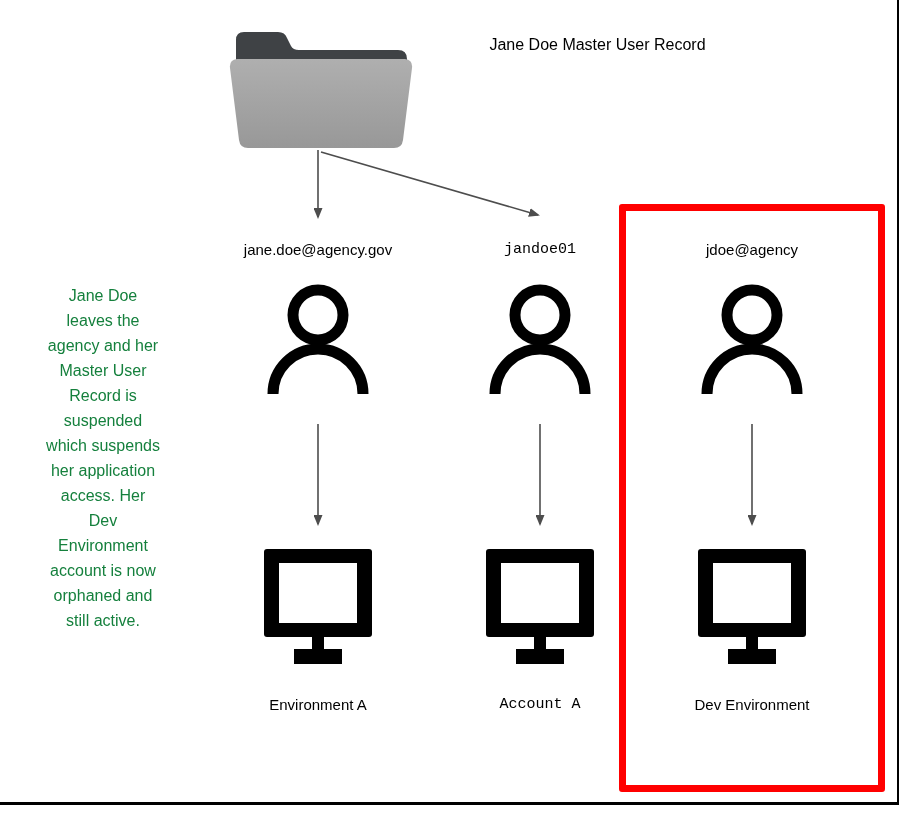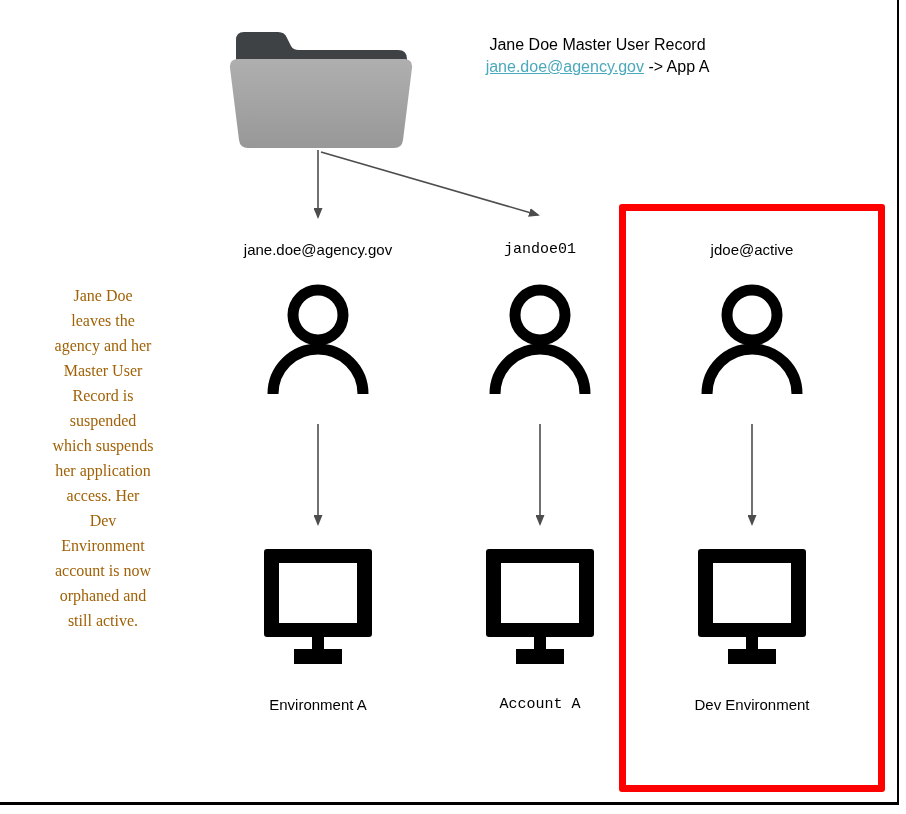--- a/index.html
+++ b/index.html
@@ -37,21 +37,21 @@
   
   .folder { position: absolute; left: 228px; top: 22px; width: 186px; height: 128px; }
 
   
   .arrows { position: absolute; left: 0; top: 0; width: 906px; height: 814px; pointer-events: none; }
 
   
   .side-note {
     position: absolute; left: 5px; top: 283px; width: 196px;
     text-align: center; font-size: 16px; line-height: 25px;
-    white-space: pre-line; color: #a16207; font-family: Liberation Serif, serif;
+    white-space: pre-line; color: #15803d;
   }
 
   
   .account-label, .resource-label {
     position: absolute; width: 230px; text-align: center;
     font-size: 15px; color: #000;
   }
   .account-label { top: 241px; }
   .resource-label { top: 696px; }
   .c1.account-label, .c1.resource-label { left: 203px; }
@@ -90,21 +90,20 @@
         <stop offset="0" stop-color="#AFAFAF"></stop>
         <stop offset="1" stop-color="#989898"></stop>
       </linearGradient>
     </defs>
     <path d="M 8 52 L 8 18 Q 8 10 16 10 L 50 10 Q 57 10 59 16 L 63 24 Q 65 28 71 28 L 170 28 Q 179 28 179 37 L 179 52 Z" fill="#3F4245"></path>
     <path d="M 9 37 L 177 37 Q 185 38 184 46 L 175 118 Q 174 126 166 126 L 20 126 Q 12 126 11 118 L 2 46 Q 1 38 9 37 Z" fill="url(#foldBody)"></path>
   </svg>
 
   <div class="header-block">
     <div>Jane Doe Master User Record</div>
-    <div><a>jane.doe@agency.gov</a><span> -&gt; App A</span></div>
   </div>
 
   <svg class="arrows" viewBox="0 0 906 814" aria-hidden="true">
     <defs>
       <marker id="ah" markerWidth="11" markerHeight="9" refX="9" refY="4.5" orient="auto" markerUnits="userSpaceOnUse">
         <path d="M0,0 L11,4.5 L0,9 Z" fill="#4D4D4D"></path>
       </marker>
     </defs>
     <line x1="318" y1="150" x2="318" y2="217" stroke="#4D4D4D" stroke-width="1.6" marker-end="url(#ah)"></line>
     <line x1="321" y1="152" x2="538" y2="215" stroke="#4D4D4D" stroke-width="1.6" marker-end="url(#ah)"></line>
@@ -149,21 +148,21 @@
     <path d="M 7 110 A 45 45 0 0 1 97 110" fill="none" stroke="#000" stroke-width="11"></path>
   </svg>
   <svg class="monitor c2" viewBox="0 0 108 116" aria-hidden="true">
     <rect x="0" y="0" width="108" height="88" rx="3" fill="#000"></rect>
     <rect x="15" y="14" width="78" height="60" fill="#fff"></rect>
     <rect x="48" y="88" width="12" height="14" fill="#000"></rect>
     <rect x="30" y="100" width="48" height="15" fill="#000"></rect>
   </svg>
   <div class="resource-label c2">Account A</div>
 
-  <div class="account-label c3">jdoe@active</div>
+  <div class="account-label c3">jdoe@agency</div>
   <svg class="person c3" viewBox="0 0 104 114" aria-hidden="true">
     <circle cx="52" cy="31" r="25" fill="none" stroke="#000" stroke-width="11"></circle>
     <path d="M 7 110 A 45 45 0 0 1 97 110" fill="none" stroke="#000" stroke-width="11"></path>
   </svg>
   <svg class="monitor c3" viewBox="0 0 108 116" aria-hidden="true">
     <rect x="0" y="0" width="108" height="88" rx="3" fill="#000"></rect>
     <rect x="15" y="14" width="78" height="60" fill="#fff"></rect>
     <rect x="48" y="88" width="12" height="14" fill="#000"></rect>
     <rect x="30" y="100" width="48" height="15" fill="#000"></rect>
   </svg>

